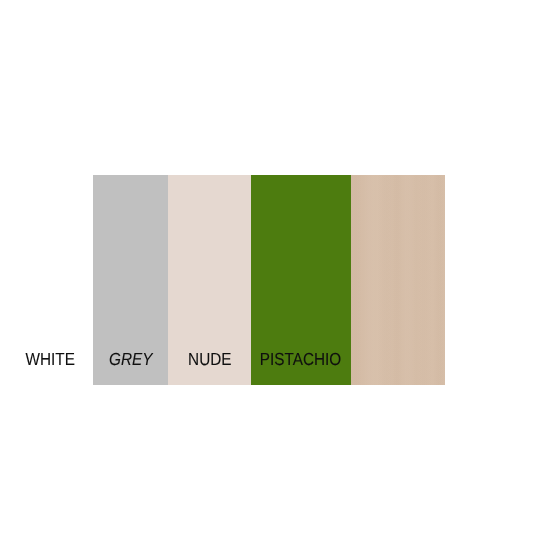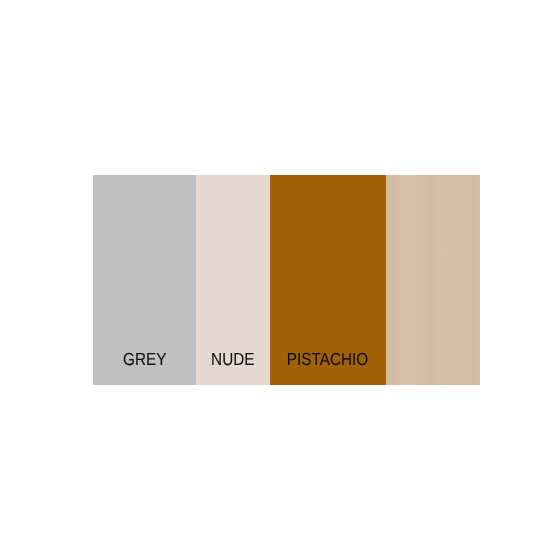--- a/index.html
+++ b/index.html
@@ -82,33 +82,36 @@
       rgba(255,250,245,.000) 26px,
       rgba(130,95,68,.014) 33px,
       rgba(130,95,68,.000) 41px);
   }
 </style>
 </head>
 <body>
 
 <div class="board">
 
+  <div class="caption-white">
+    <span>WHITE</span>
+  </div>
 
   <div class="strip">
 
-    <div class="swatch" style="width: 103px; background-color: rgb(192, 192, 192);">
+    <div class="swatch" style="width: 75px; background-color: rgb(192, 192, 192); font-style: italic;">
       <div class="caption"><span>GREY</span></div>
     </div>
 
 
-    <div class="swatch" style="width: 74px; background-color: rgb(229, 216, 208);">
+    <div class="swatch" style="width: 83px; background-color: rgb(229, 216, 208);">
       <div class="caption"><span>NUDE</span></div>
     </div>
 
-    <div class="swatch" style="width: 100px; background-color: #a16207; padding-left: 16px;">
+    <div class="swatch" style="width: 100px; background-color: #4d7c0f;">
       <div class="caption"><span>PISTACHIO</span></div>
     </div>
 
     <div class="swatch" style="width: 94px; background-color: rgb(218, 195, 174);">
       <div class="grain">
         <div class="grain-bands"></div>
         <div class="grain-lines"></div>
       </div>
     </div>
 

